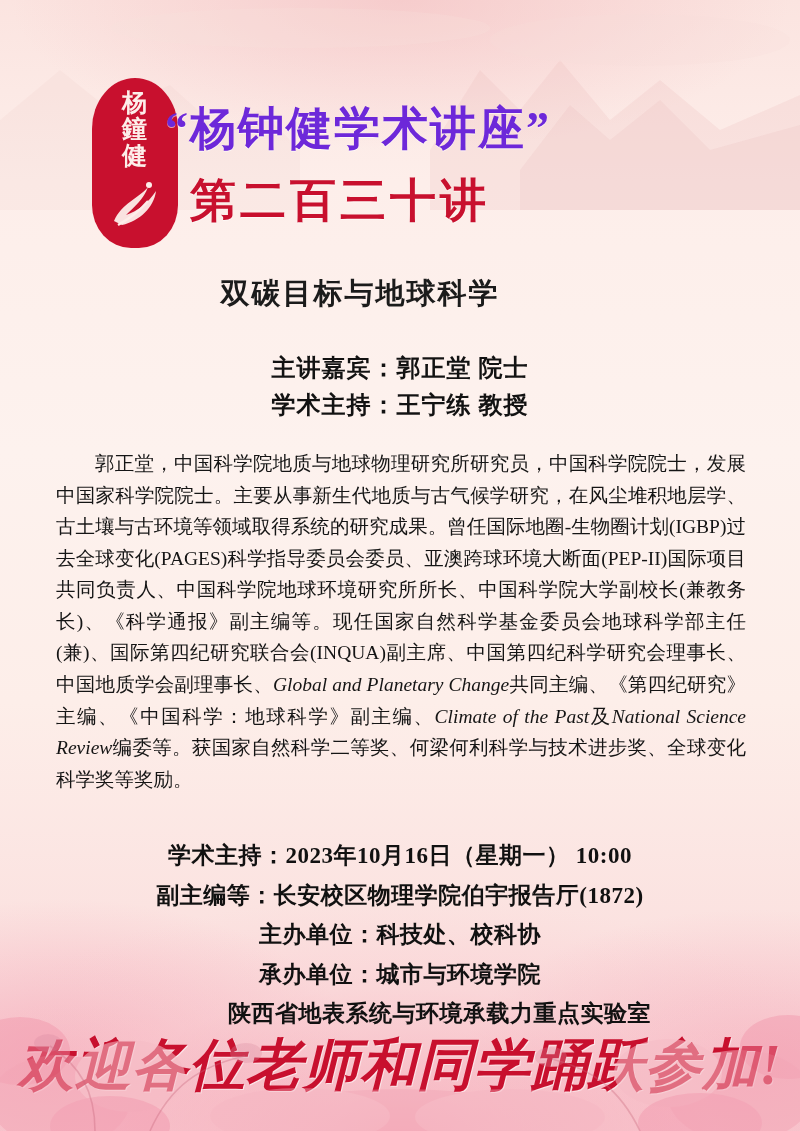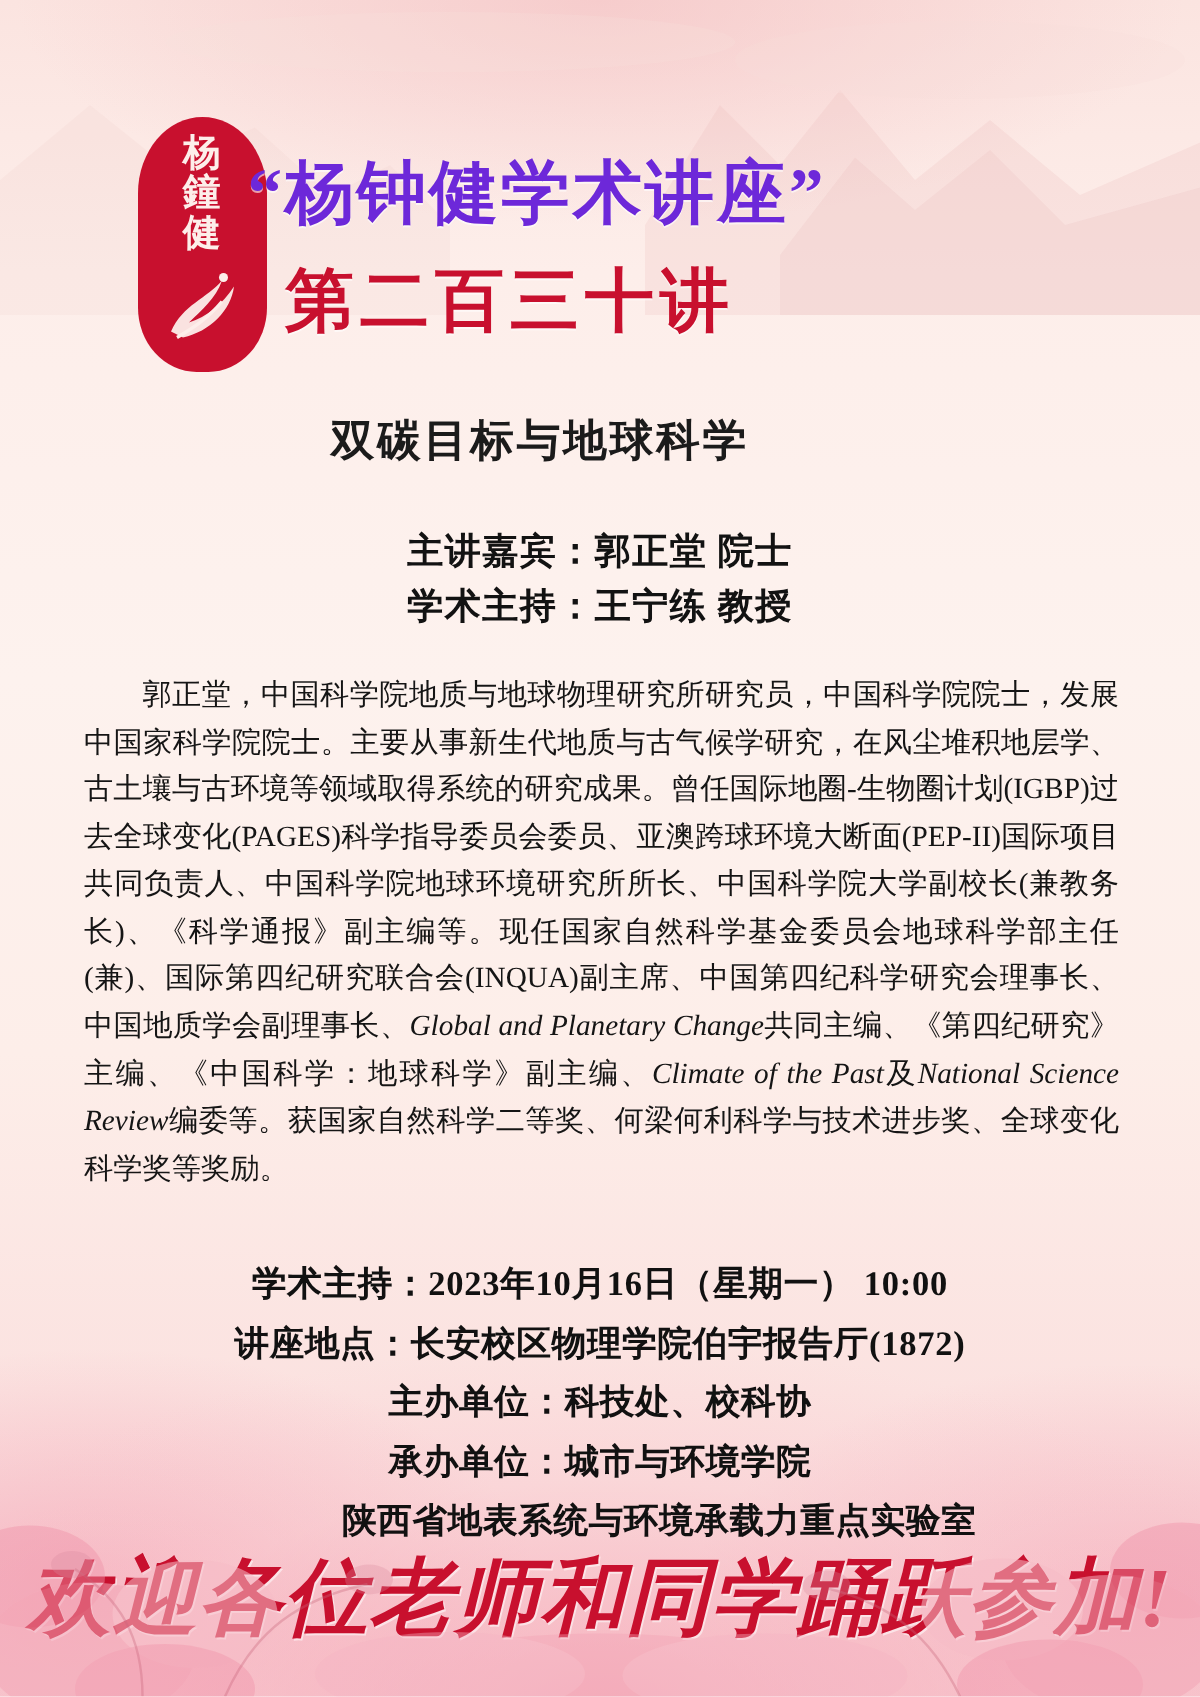--- a/index.html
+++ b/index.html
@@ -152,21 +152,21 @@
 
   <div class="bio">
     <span>郭正堂，中国科学院地质与地球物理研究所研究员，中国科学院院士，发展中国家科学院院士。主要从事新生代地质与古气候学研究，在风尘堆积地层学、古土壤与古环境等领域取得系统的研究成果。曾任国际地圈-生物圈计划(IGBP)过去全球变化(PAGES)科学指导委员会委员、亚澳跨球环境大断面(PEP-II)国际项目共同负责人、中国科学院地球环境研究所所长、中国科学院大学副校长(兼教务长)、《科学通报》副主编等。现任国家自然科学基金委员会地球科学部主任(兼)、国际第四纪研究联合会(INQUA)副主席、中国第四纪科学研究会理事长、中国地质学会副理事长、</span><i>Global and Planetary Change</i><span>共同主编、《第四纪研究》主编、《中国科学：地球科学》副主编、</span><i>Climate of the Past</i><span>及</span><i>National Science Review</i><span>编委等。获国家自然科学二等奖、何梁何利科学与技术进步奖、全球变化科学奖等奖励。</span>
   </div>
 
   <div class="info">
     <div class="row">
       <span>学术主持：</span><span>2023年10月16日（星期一） 10:00</span>
     </div>
     <div class="row">
-      <span>讲座地点：</span><span>长安校区物理学院伯宇报告厅(1872)</span>
+      <span>副主编等：</span><span>长安校区物理学院伯宇报告厅(1872)</span>
     </div>
     <div class="row">
       <span>主办单位：</span><span>科技处、校科协</span>
     </div>
     <div class="row">
       <span>承办单位：</span><span>城市与环境学院</span>
     </div>
     <div class="row indent">
       <span>陕西省地表系统与环境承载力重点实验室</span>
     </div>

